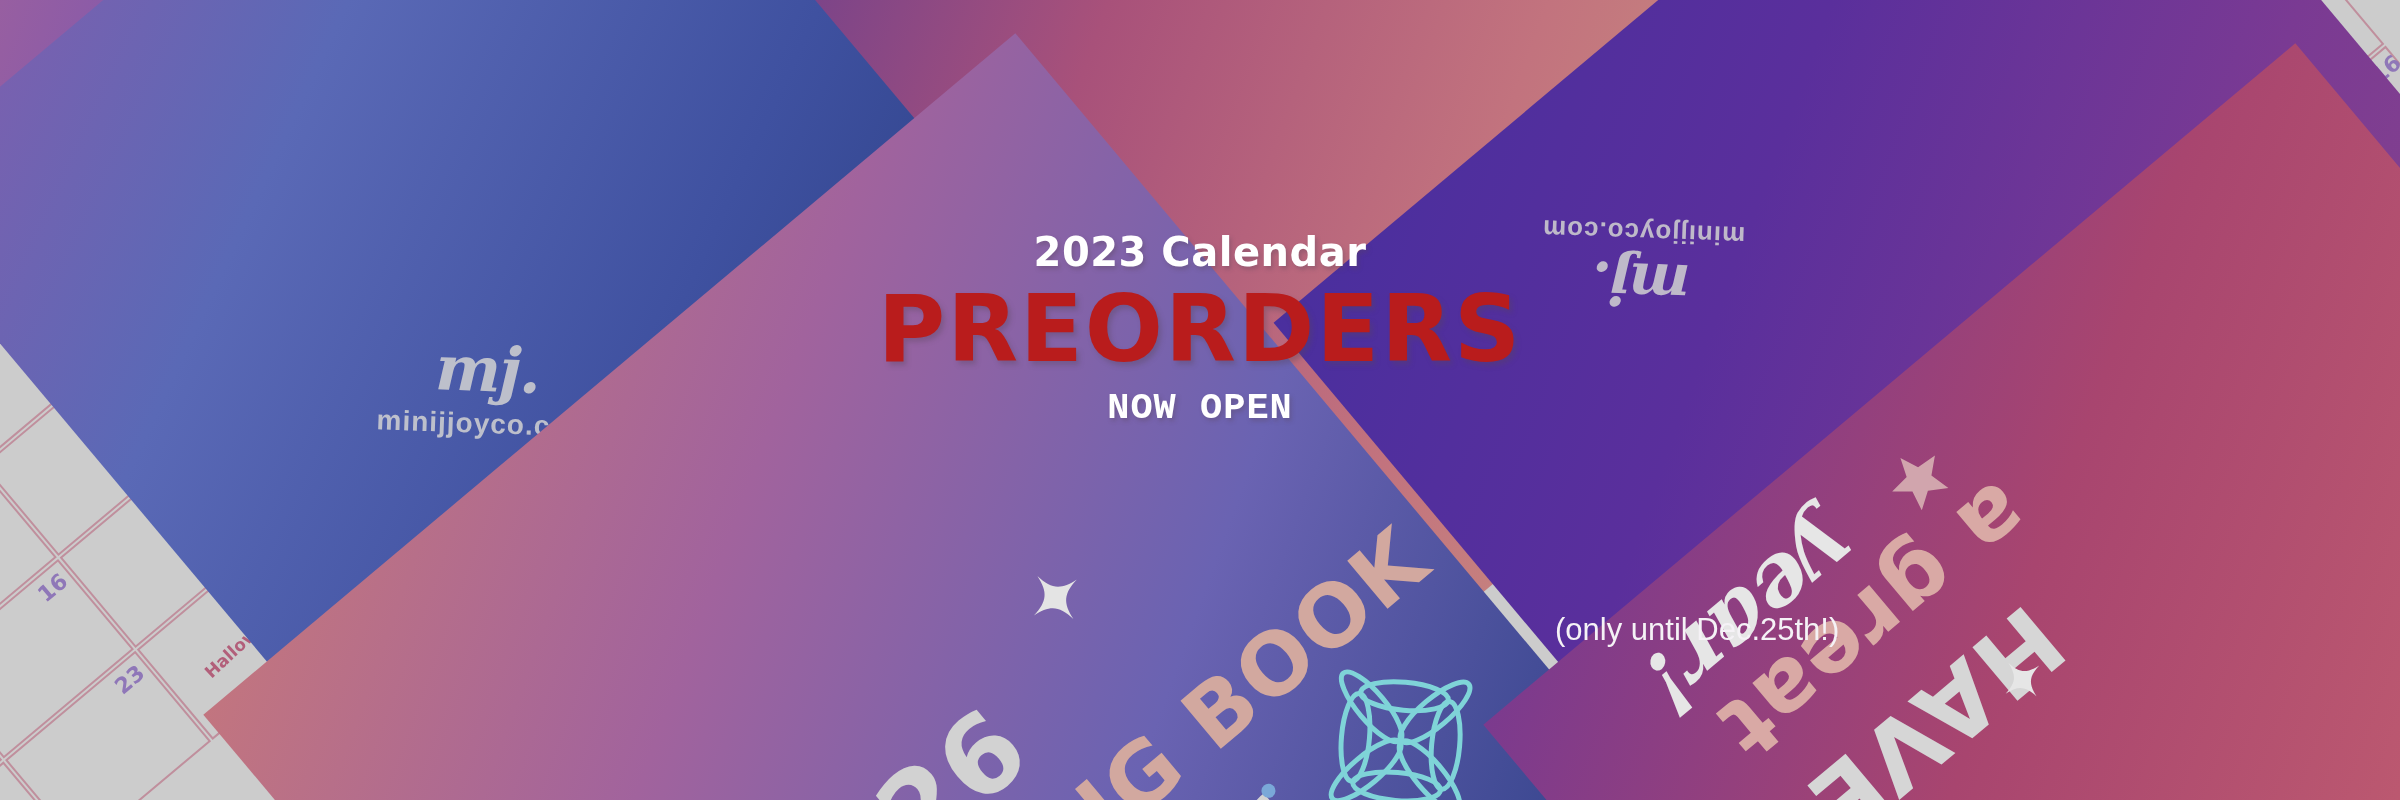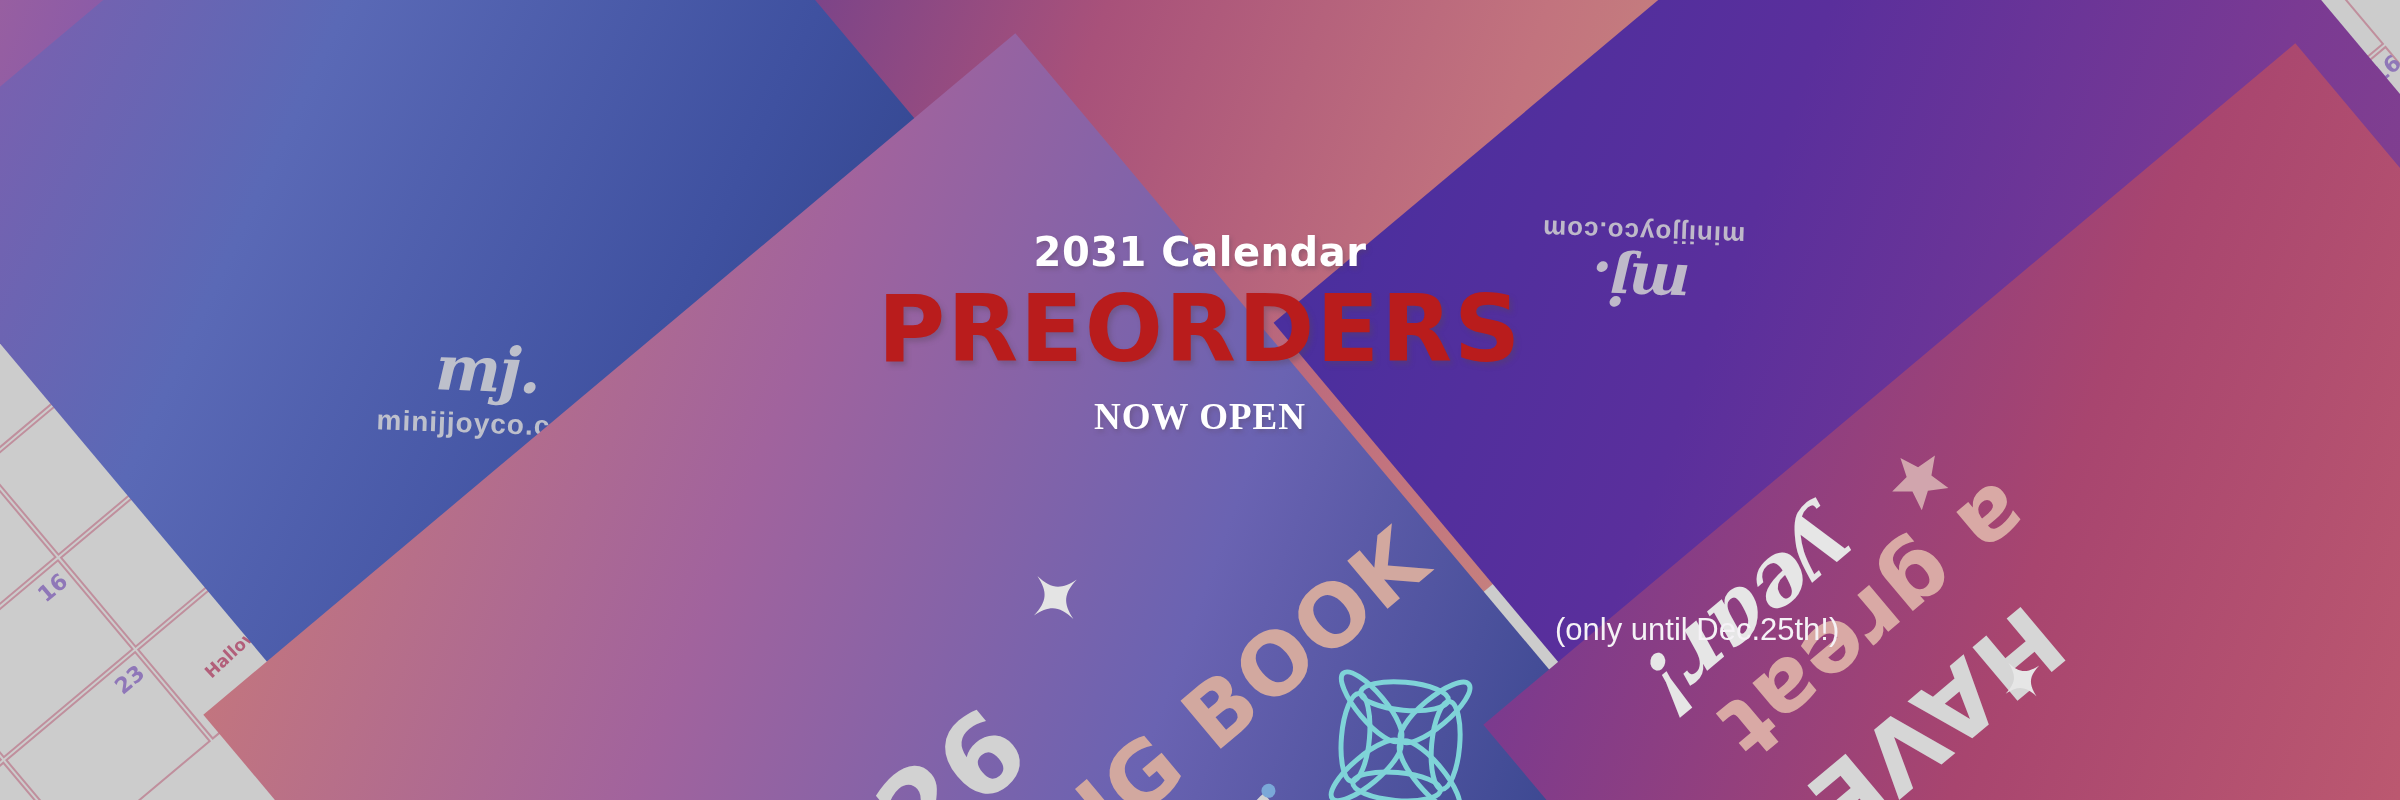--- a/index.html
+++ b/index.html
@@ -83,26 +83,26 @@
     font-family:"DejaVu Sans", sans-serif;
     font-weight:700;
     font-size:92px;
     color:#b91c1c;
     letter-spacing:2px;
     line-height:1.05;
     margin-top:10px;
     text-shadow:3px 4px 5px rgba(90,70,90,.35);
   }
   #headline .sub{
-    font-family:Liberation Serif, serif;
+    font-family:Liberation Mono, monospace;
     font-weight:700;
     font-size:37px;
     color:#ffffff;
     letter-spacing:1px;
-    margin-top:16px;
+    margin-top:8px;
     text-shadow:2px 3px 4px rgba(90,70,90,.35);
   }
 
   #note{
     position:absolute;
     left:1555px;top:612px;
     font-family:"Liberation Sans", sans-serif;
     font-weight:400;
     font-size:31px;
     color:#f5f2f6;
@@ -264,20 +264,20 @@
         <path d="M50 6 L62 36 L95 39 L70 60 L78 93 L50 75 L22 93 L30 60 L5 39 L38 36 Z" fill="#d7b0b3" opacity=".9"></path>
       </svg>
 
       <svg class="spark" style="left:420px;top:290px;width:44px;height:44px;" viewBox="0 0 100 100">
         <path d="M50 0 C54 34 66 46 100 50 C66 54 54 66 50 100 C46 66 34 54 0 50 C34 46 46 34 50 0 Z" fill="#e6e6e6"></path>
       </svg>
     </div>
   </div>
 
   <div id="headline">
-    <div class="sup">2031 Calendar</div>
+    <div class="sup">2023 Calendar</div>
     <div class="main">PREORDERS</div>
     <div class="sub">NOW OPEN</div>
   </div>
 
   <div id="note">(only until Dec.25th!)</div>
 
 </div>
 
 </body></html>

